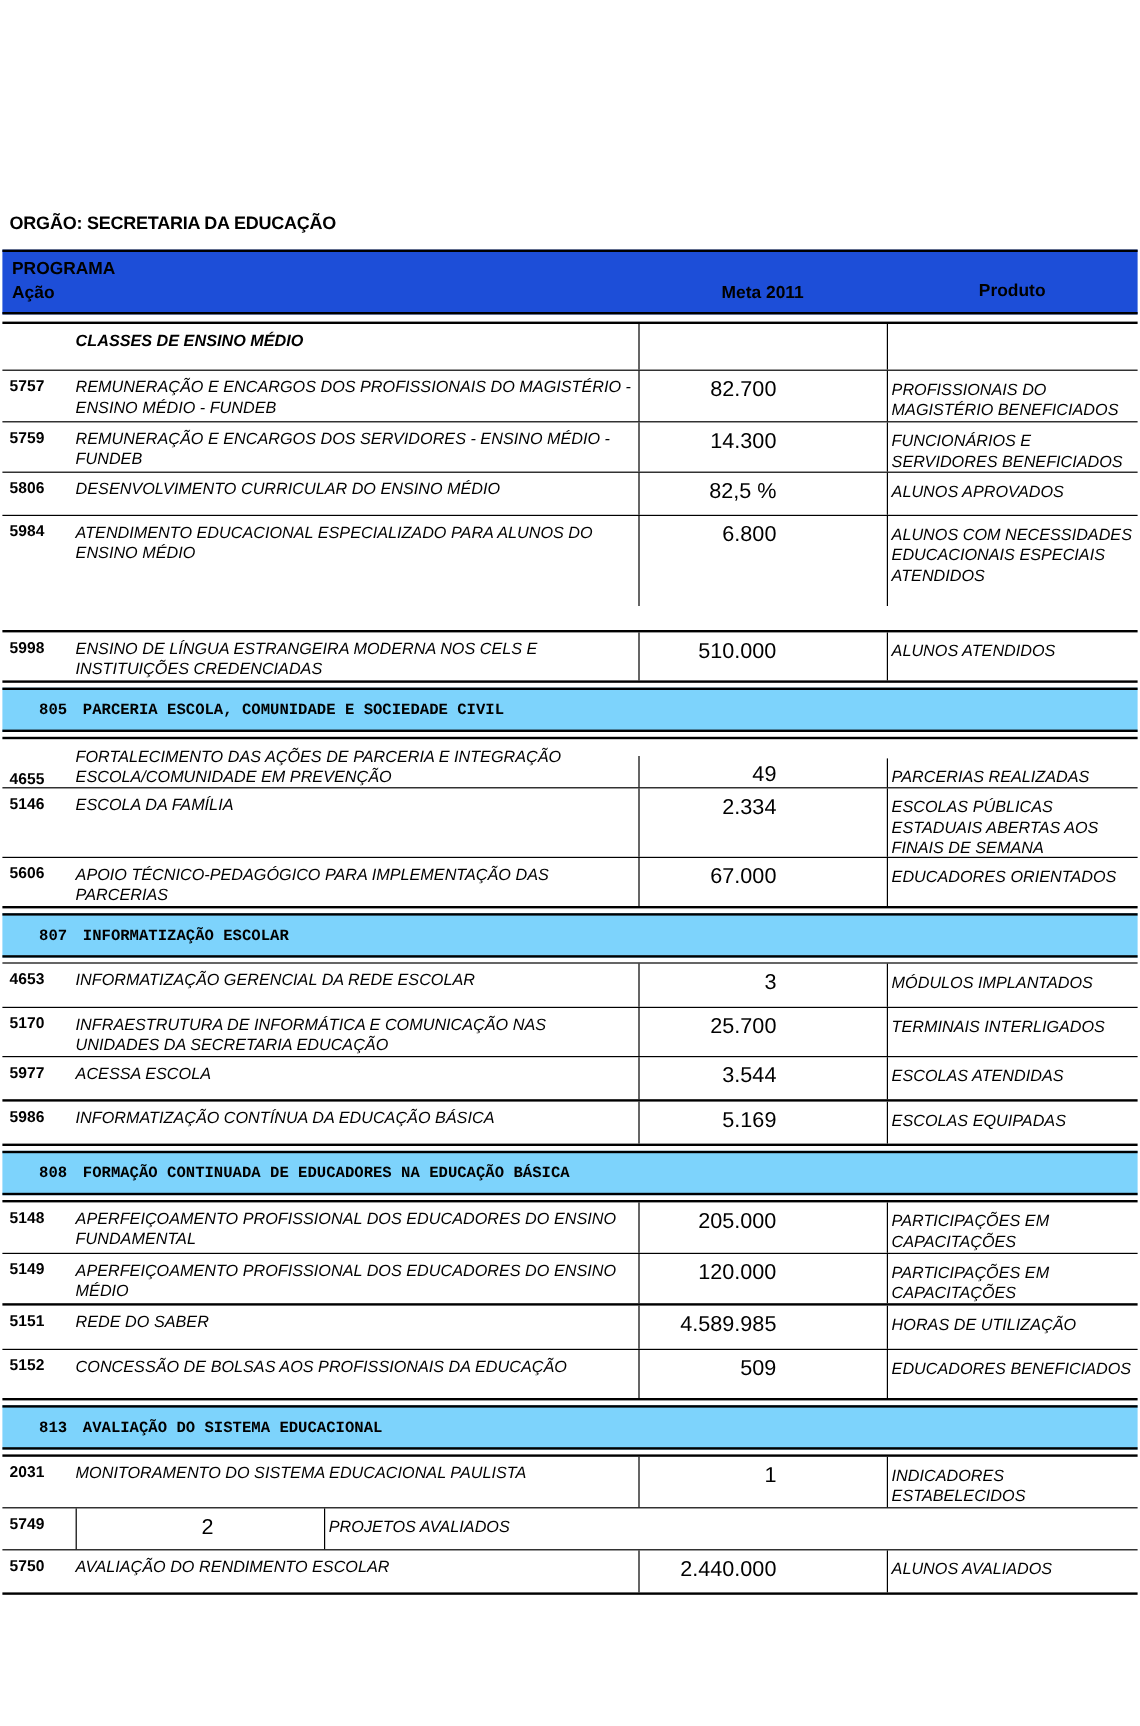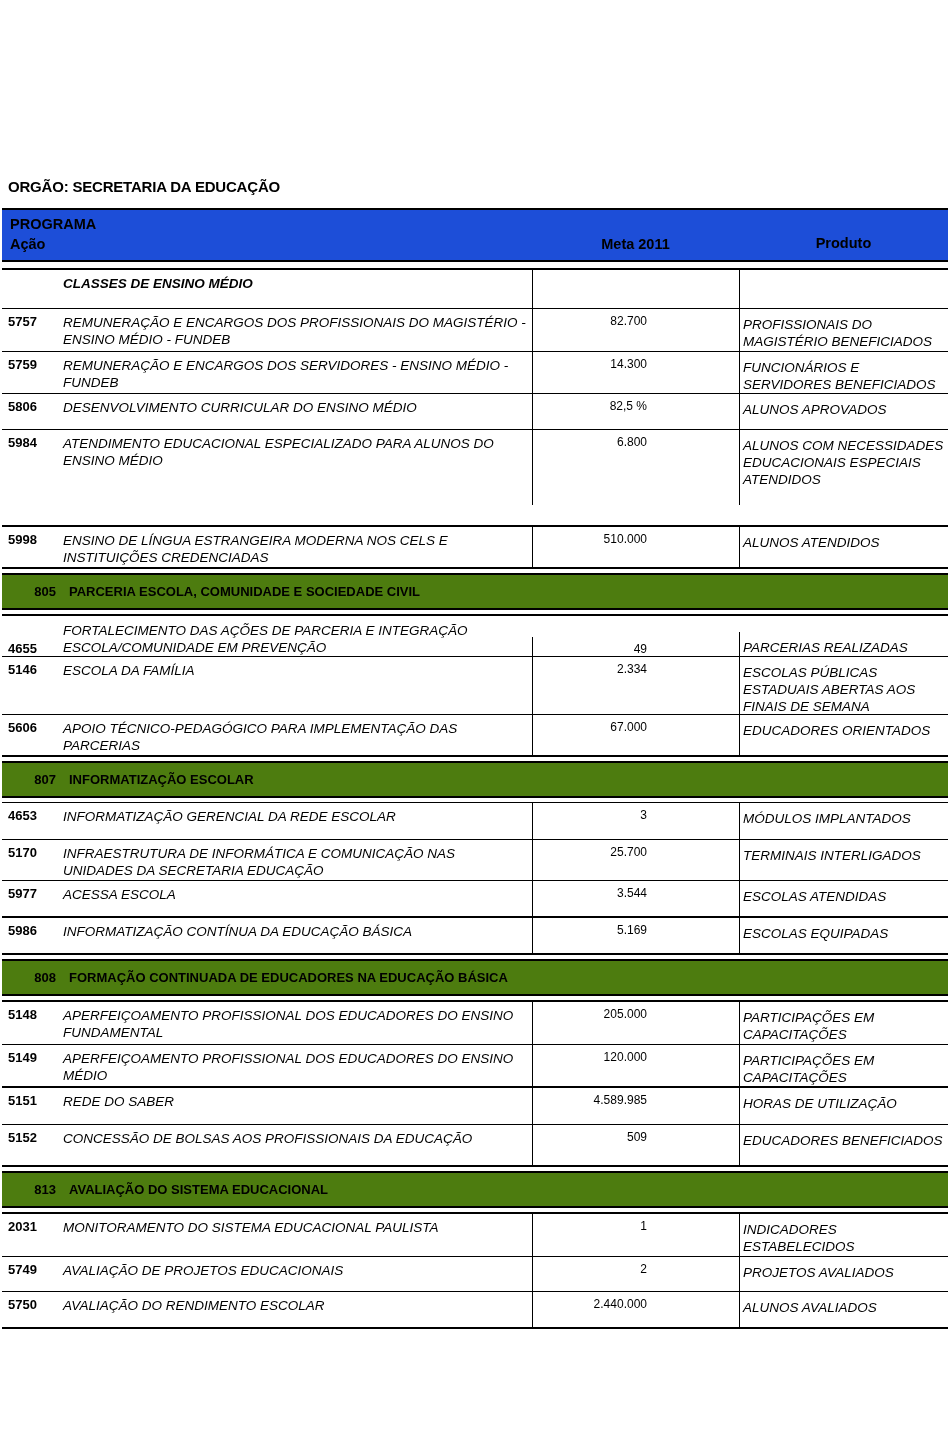--- a/index.html
+++ b/index.html
@@ -13,25 +13,25 @@
                 height: 50px; position: relative; font-weight: bold; font-size: 14.5px; }
   .col-header .h-prog { position: absolute; left: 8px; top: 6px; }
   .col-header .h-acao { position: absolute; left: 8px; top: 26px; }
   .col-header .h-meta { position: absolute; left: 530px; width: 207px; text-align: center; top: 26px; }
   .col-header .h-prod { position: absolute; left: 737px; width: 209px; text-align: center; top: 25px; }
   .spacer { height: 6px; }
   .row { display: flex; border-top: 2px solid #000; position: relative; }
   .row.thin { border-top: 1px solid #000; }
   .cell-code { width: 61px; padding-left: 6px; font-weight: bold; font-size: 13px; padding-top: 5px; box-sizing: border-box; }
   .cell-desc { width: 469px; font-style: italic; font-size: 13.5px; line-height: 17px; padding-top: 5px; padding-right: 6px; box-sizing: border-box; }
-  .cell-meta { width: 207px; border-left: 1px solid #000; font-size: 12px; padding-top: 5px; box-sizing: border-box; text-align: right; padding-right: 92px; }
+  .cell-meta { width: 207px; border-left: 1px solid #000; font-size: 18px; padding-top: 5px; box-sizing: border-box; text-align: right; padding-right: 92px; }
   .cell-prod { flex: 1; border-left: 1px solid #000; font-style: italic; font-size: 13.5px; line-height: 17px; padding: 7px 0 0 3px; box-sizing: border-box; }
-  .prog-band { background: #4d7c0f; border-top: 2px solid #000; border-bottom: 2px solid #000;
+  .prog-band { background: #7dd3fc; border-top: 2px solid #000; border-bottom: 2px solid #000;
                height: 33px; margin-top: 4px; margin-bottom: 4px; display: flex; align-items: center;
-               font-weight: bold; font-size: 13px; }
+               font-weight: bold; font-size: 13px; font-family: Liberation Mono, monospace; }
   .prog-band .p-code { width: 54px; text-align: right; padding-right: 0; box-sizing: border-box; }
   .prog-band .p-name { padding-left: 13px; }
   .end-line { border-top: 2px solid #000; }
 </style>
 </head>
 <body>
 
 <div class="page">
   <div class="org-title">ORGÃO: SECRETARIA DA EDUCAÇÃO</div>
 
@@ -167,21 +167,20 @@
           <span class="p-name">AVALIAÇÃO DO SISTEMA EDUCACIONAL</span>
         </div>
         <div class="row" style="height: 42px;">
           <div class="cell-code">2031</div>
           <div class="cell-desc">MONITORAMENTO DO SISTEMA EDUCACIONAL PAULISTA</div>
           <div class="cell-meta">1</div>
           <div class="cell-prod">INDICADORES ESTABELECIDOS</div>
         </div>
         <div class="row thin" style="height: 34px; justify-content: space-between;">
           <div class="cell-code">5749</div>
-          <div class="cell-desc">AVALIAÇÃO DE PROJETOS EDUCACIONAIS</div>
           <div class="cell-meta">2</div>
           <div class="cell-prod">PROJETOS AVALIADOS</div>
         </div>
         <div class="row thin" style="height: 35px;">
           <div class="cell-code">5750</div>
           <div class="cell-desc">AVALIAÇÃO DO RENDIMENTO ESCOLAR</div>
           <div class="cell-meta">2.440.000</div>
           <div class="cell-prod">ALUNOS AVALIADOS</div>
         </div>
         <div class="end-line"></div>

